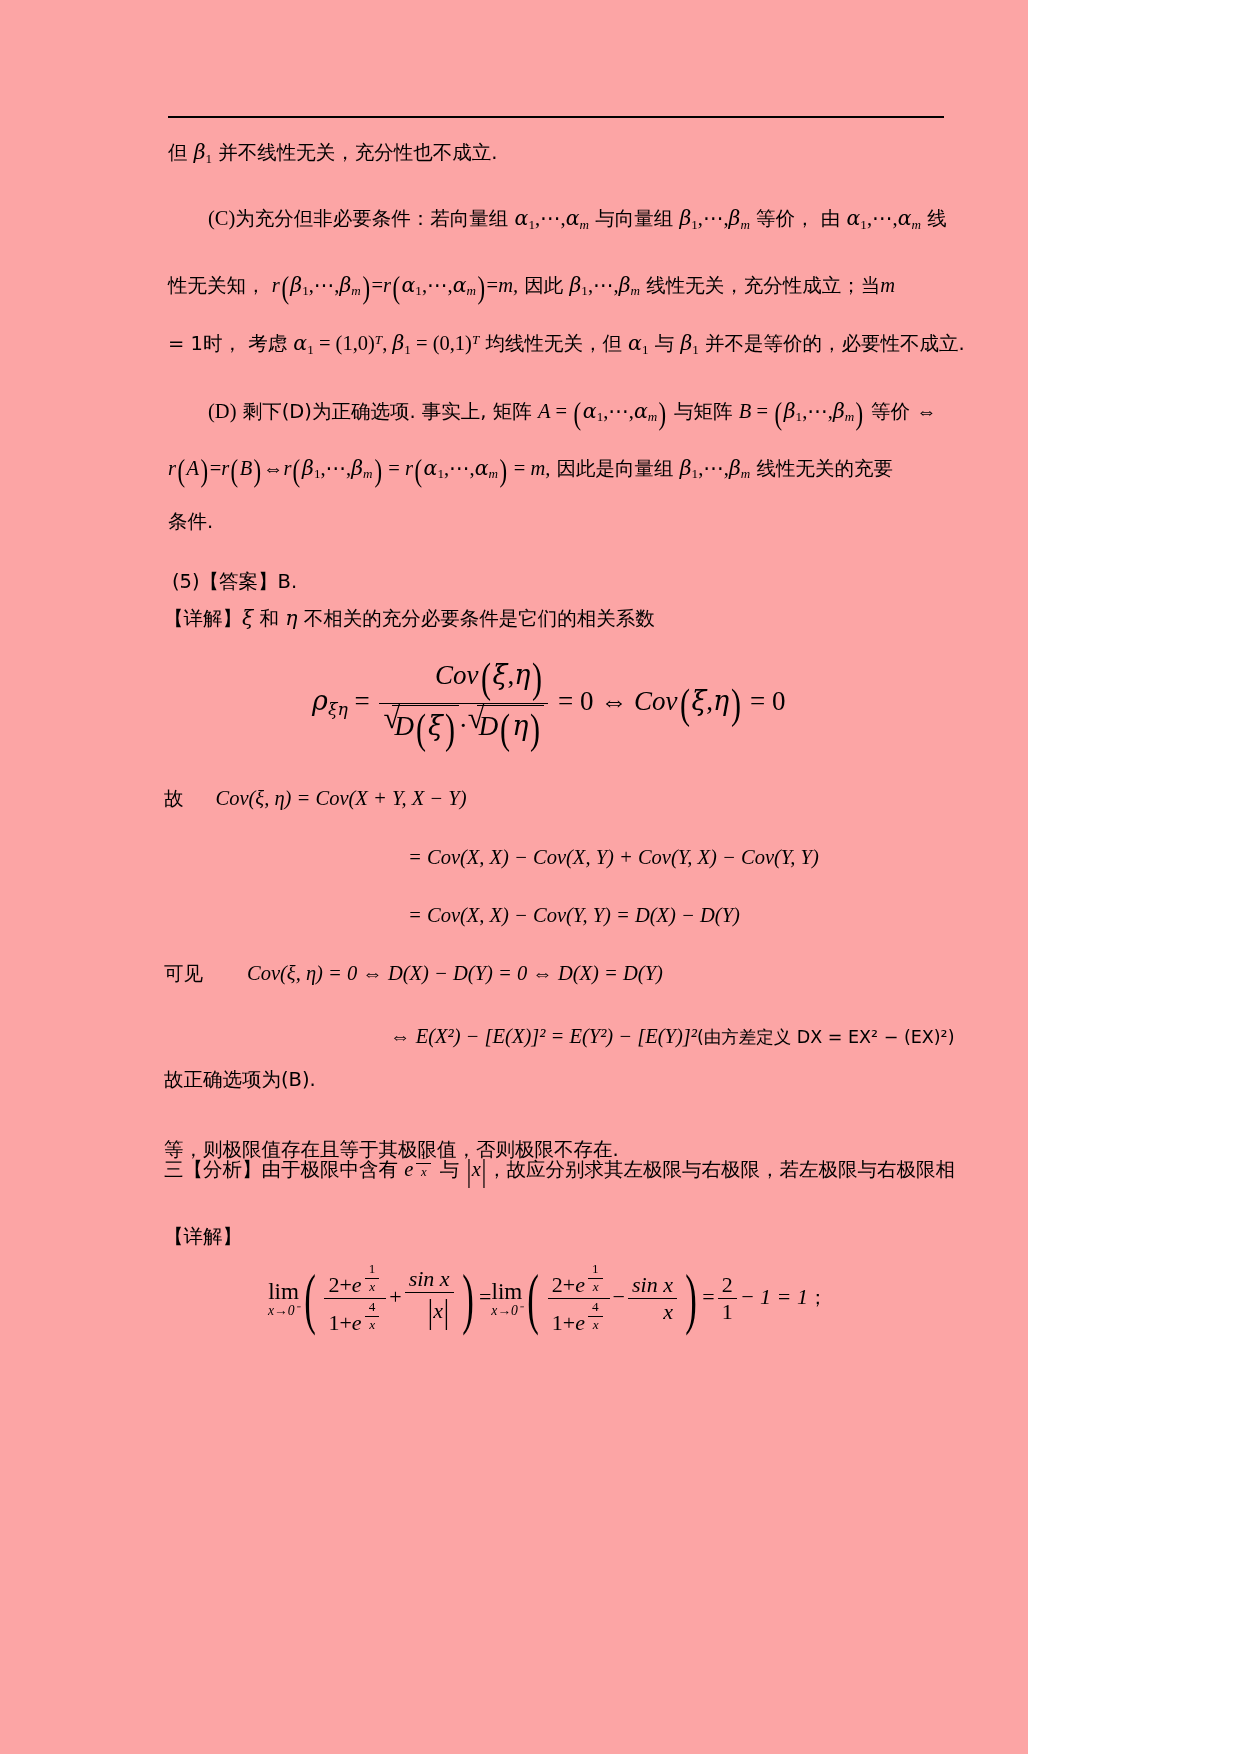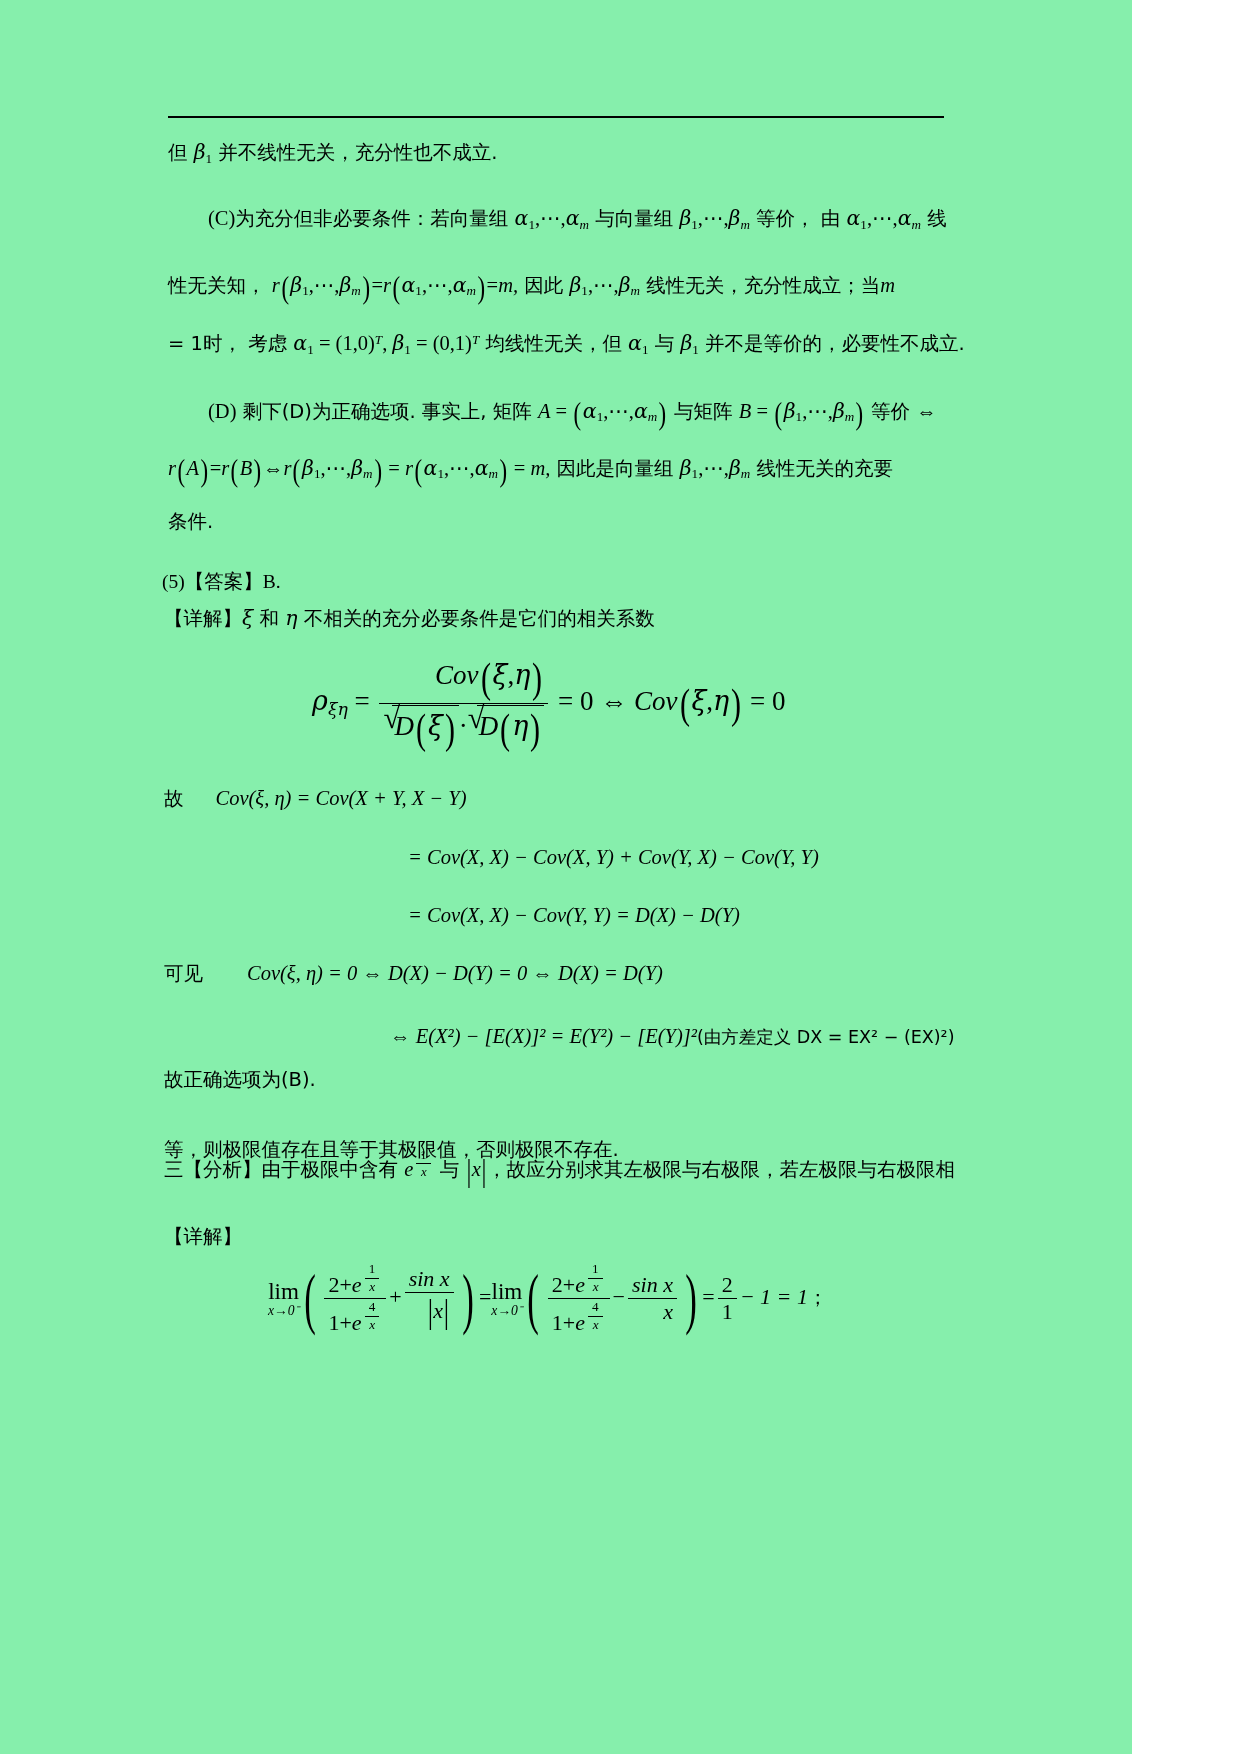--- a/index.html
+++ b/index.html
@@ -2,23 +2,23 @@
 <html><head>
 <meta charset="utf-8">
 <style>
   html, body {
     margin: 0;
     padding: 0;
     background: #ffffff;
   }
   .page {
     position: relative;
-    width: 1132px;
+    width: 1028px;
     height: 1754px;
-    background: #86efac;
+    background: #fca5a5;
     font-family: "Liberation Serif", "DejaVu Serif", serif;
     color: #000000;
     overflow: hidden;
   }
   .rule {
     position: absolute;
     left: 168px;
     top: 116px;
     width: 776px;
     height: 0;
@@ -130,21 +130,21 @@
   <div class="line" style="left:208px; top:398px;">
     <span class="mn">(D)</span><span class="cn"> 剩下(D)为正确选项. 事实上, 矩阵 </span><span class="mi">A</span><span class="mo"> = </span><span class="pren">(</span><span class="gk">α</span><sub class="mn">1</sub><span class="mo">,</span><span class="mo">⋯</span><span class="mo">,</span><span class="gk">α</span><sub class="mi">m</sub><span class="pren">)</span><span class="cn"> 与矩阵 </span><span class="mi">B</span><span class="mo"> = </span><span class="pren">(</span><span class="gk">β</span><sub class="mn">1</sub><span class="mo">,</span><span class="mo">⋯</span><span class="mo">,</span><span class="gk">β</span><sub class="mi">m</sub><span class="pren">)</span><span class="cn"> 等价  </span><span class="mo">⇔</span>
   </div>
 
   <div class="line" style="left:168px; top:455px;">
     <span class="mi">r</span><span class="pren">(</span><span class="mi">A</span><span class="pren">)</span><span class="mo">=</span><span class="mi">r</span><span class="pren">(</span><span class="mi">B</span><span class="pren">)</span><span class="mo">⇔</span><span class="mi">r</span><span class="pren">(</span><span class="gk">β</span><sub class="mn">1</sub><span class="mo">,</span><span class="mo">⋯</span><span class="mo">,</span><span class="gk">β</span><sub class="mi">m</sub><span class="pren">)</span><span class="mo"> = </span><span class="mi">r</span><span class="pren">(</span><span class="gk">α</span><sub class="mn">1</sub><span class="mo">,</span><span class="mo">⋯</span><span class="mo">,</span><span class="gk">α</span><sub class="mi">m</sub><span class="pren">)</span><span class="mo"> = </span><span class="mi">m,</span><span class="cn">  因此是向量组 </span><span class="gk">β</span><sub class="mn">1</sub><span class="mo">,</span><span class="mo">⋯</span><span class="mo">,</span><span class="gk">β</span><sub class="mi">m</sub><span class="cn"> 线性无关的充要</span>
   </div>
 
   <div class="line cn" style="left:168px; top:512px;">条件.</div>
 
-  <div class="line cn" style="left:162px; top:572px;font-family:Liberation Serif, serif;">(5)【答案】B.</div>
+  <div class="line cn" style="left:172px; top:572px;">(5)【答案】B.</div>
 
   <div class="line" style="left:164px; top:608px;">
     <span class="cn">【详解】</span><span class="gk">ξ</span><span class="cn"> 和 </span><span class="gk">η</span><span class="cn"> 不相关的充分必要条件是它们的相关系数</span>
   </div>
 
   <div class="line" style="left:312px; top:655px; font-size:27px;">
     <span class="gk">ρ</span><sub class="gk">ξη</sub><span class="mo"> = </span><span class="frac">
       <span class="num"><span class="mi">Cov</span><span class="pren">(</span><span class="gk">ξ</span><span class="mo">,</span><span class="gk">η</span><span class="pren">)</span></span>
       <span class="den"><span class="sqrt"><span class="rad"><span class="mi">D</span><span class="pren">(</span><span class="gk">ξ</span><span class="pren">)</span></span></span><span class="mo">·</span><span class="sqrt"><span class="rad"><span class="mi">D</span><span class="pren">(</span><span class="gk">η</span><span class="pren">)</span></span></span></span>
     </span><span class="mo"> = </span><span class="mn">0</span><span class="mo"> </span><span class="mo">⇔</span><span class="mo"> </span><span class="mi">Cov</span><span class="pren">(</span><span class="gk">ξ</span><span class="mo">,</span><span class="gk">η</span><span class="pren">)</span><span class="mo"> = </span><span class="mn">0</span>

